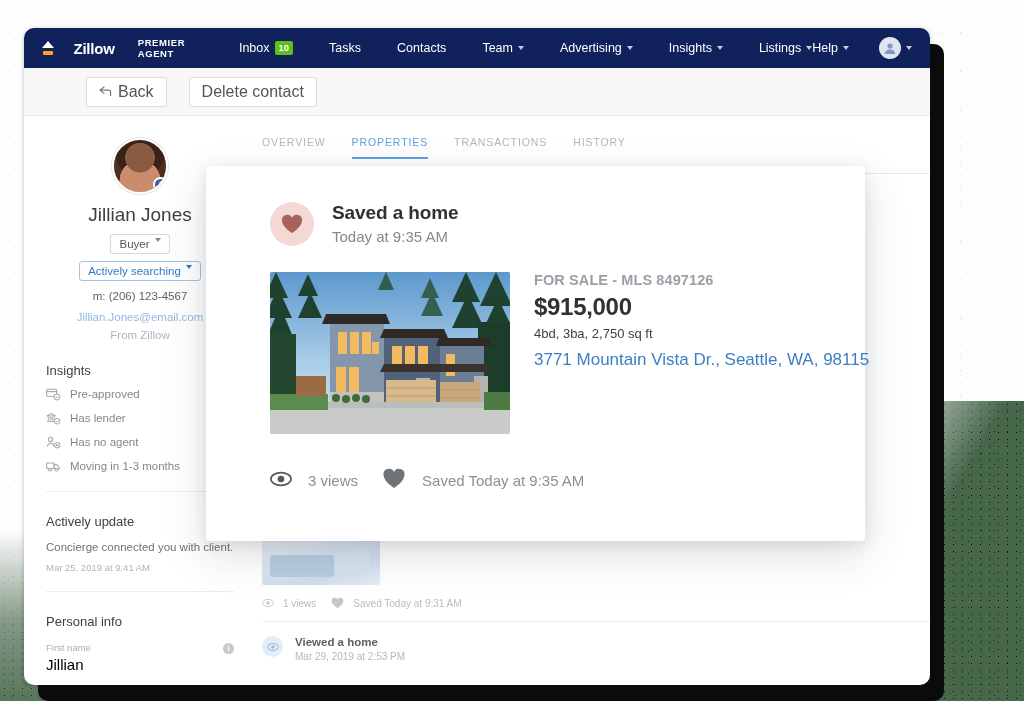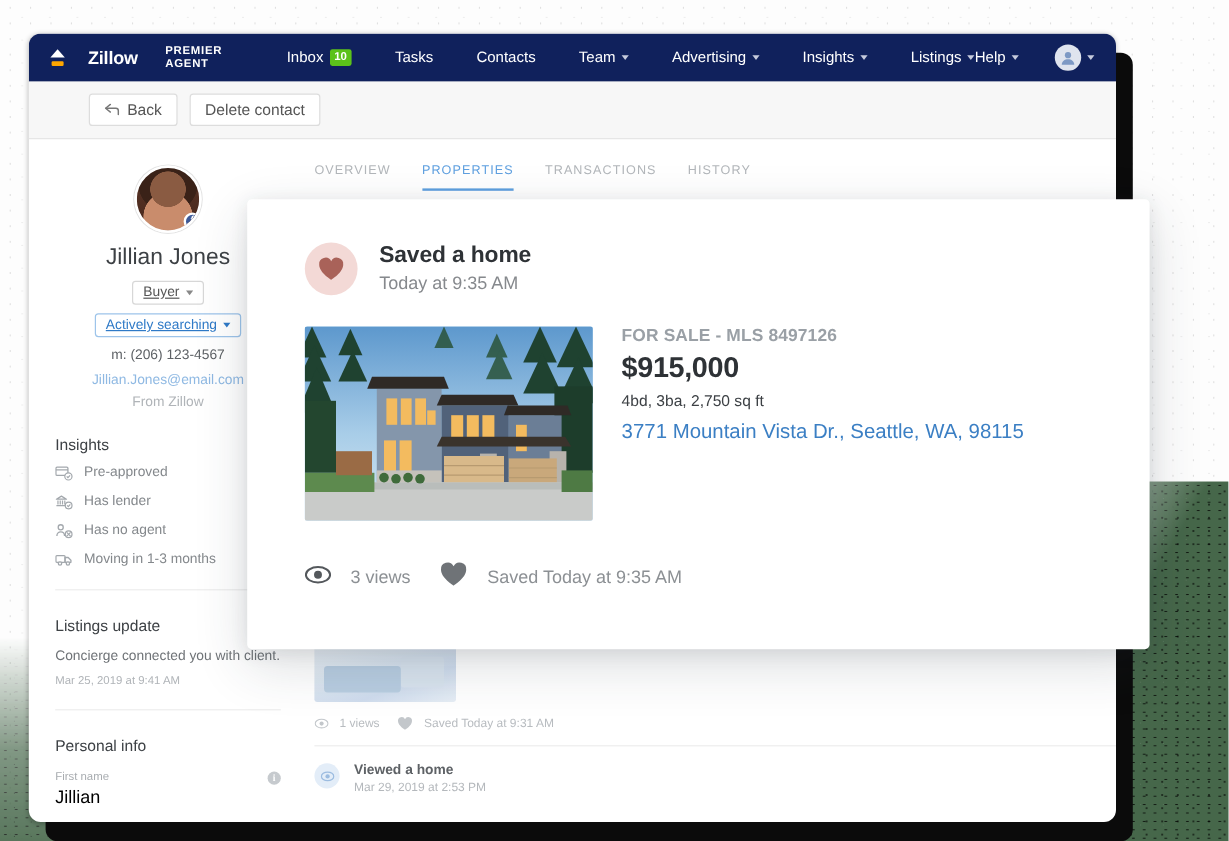--- a/index.html
+++ b/index.html
@@ -88,22 +88,22 @@
     display:flex;align-items:center;justify-content:center;
   }
 
   
   .subbar {
     height:48px; background:#f7f7f7; border-bottom:1px solid #e6e6e6;
     display:flex; align-items:center; padding:0 50px; gap:10px;
   }
   .btn {
     background:#fff; border:1px solid #dddddd; border-radius:3px;
-    font-size:13px; color:#555; padding:6px 12px; cursor:pointer;
-    display:flex; align-items:center; gap:6px; line-height:1;
+    font-size:16px; color:#555; padding:6px 12px; cursor:pointer;
+    display:flex; align-items:center; gap:6px; line-height:1;margin-left:12px;
   }
 
   
   .content { display:flex; height: calc(657px - 40px - 48px); }
   .sidebar { width:232px; padding:18px 22px 0 22px; position:relative; }
   .main { flex:1; padding-top:6px; }
 
   
   .avatar-wrap { display:flex; justify-content:center; margin-top:4px; position:relative;}
   .avatar-big {
@@ -119,21 +119,21 @@
   .fb-badge{
     position:absolute; right:-2px; bottom:0;
     width:15px;height:15px;border-radius:50%;background:#3b5998;border:2px solid #fff;
     color:#fff;font-size:10px;font-weight:bold;line-height:12px;text-align:center;
     font-family:"Liberation Serif", serif;
   }
   .contact-name { text-align:center; font-size:19px; color:#3d4145; margin-top:10px; font-weight:400;}
   .pill-row { display:flex; justify-content:center; margin-top:8px; }
   .pill {
     border:1px solid #d7d7d7; border-radius:3px; background:#fff;
-    font-size:11.5px; color:#555; padding:3px 8px; display:flex; align-items:center; gap:5px; cursor:pointer;text-decoration:underline;
+    font-size:11.5px; color:#555; padding:3px 8px; display:flex; align-items:flex-start; gap:5px; cursor:pointer;
   }
   .pill.blue { border-color:#9dc4ea; color:#2f7ac7; }
   .pill.blue .caret{border-top-color:#2f7ac7;}
   .pill .caret{border-top-color:#888;}
   .contact-line { text-align:center; font-size:11.5px; color:#5d6165; margin-top:9px; }
   .contact-line.link { color:#8fb9e3; }
   .contact-line.muted { color:#b0b4b8; margin-top:6px; }
 
   .sec-title { font-size:13px; color:#3d4145; margin:22px 0 10px 0; font-weight:400;}
   .insight-row { display:flex; align-items:flex-start; gap:9px; margin-bottom:11px; font-size:11.5px; color:#84888c;}
@@ -180,24 +180,24 @@
     content:""; position:absolute; right:10px; bottom:12px; width:36px;height:26px;
     background:#d8e3ee; border-radius:3px;
   }
   .addr-link { font-size:11.5px; color:#8fb9e3; }
   .meta-row { display:flex; align-items:center; gap:9px; font-size:10px; color:#b8bcc0; margin-top:12px;}
   .divider-line { height:1px; background:#ededed; margin:12px 0 0 0; }
 
   
   .overlay-card {
     position:absolute; left:206px; top:166px;
-    width:752px; height:375px; background:#fff;
+    width:659px; height:375px; background:#fff;
     border-radius:4px;
     box-shadow: 0 14px 44px rgba(40,50,60,.16), 0 3px 14px rgba(40,50,60,.10);
-    padding:36px 40px 0 48px;
+    padding:36px 40px 0 64px;
     z-index:30;
   }
   .ov-head { display:flex; align-items:flex-start; gap:18px; }
   .heart-circle {
     width:44px;height:44px;border-radius:50%;background:#f3d9d6;
     display:flex;align-items:center;justify-content:center;flex:0 0 44px;
   }
   .ov-title { font-size:19px; font-weight:bold; color:#2e3236; letter-spacing:-.1px;}
   .ov-sub { font-size:15px; color:#86898d; margin-top:4px;}
 
@@ -369,21 +369,21 @@
               <path d="M8.2 4.6h2.6l2.3 2.3v1.7H8.2z" fill="none" stroke="#a3a8ad" stroke-width="1.1" stroke-linejoin="round"></path>
               <circle cx="4" cy="9.6" r="1.4" fill="#fff" stroke="#a3a8ad" stroke-width="1.1"></circle>
               <circle cx="10.6" cy="9.6" r="1.4" fill="#fff" stroke="#a3a8ad" stroke-width="1.1"></circle>
             </svg>
           </span>
           <span>Moving in 1-3 months</span>
         </div>
 
         <div class="hr"></div>
 
-        <div class="sec-title">Listings update</div>
+        <div class="sec-title">Actively update</div>
         <div class="para">Concierge connected you with client.</div>
         <div class="stamp">Mar 25, 2019 at 9:41 AM</div>
 
         <div class="hr"></div>
 
         <div class="sec-title">Personal info</div>
 
         <div class="field">
           <div class="field-label">First name</div>
           <div class="field-value">Jillian</div>

